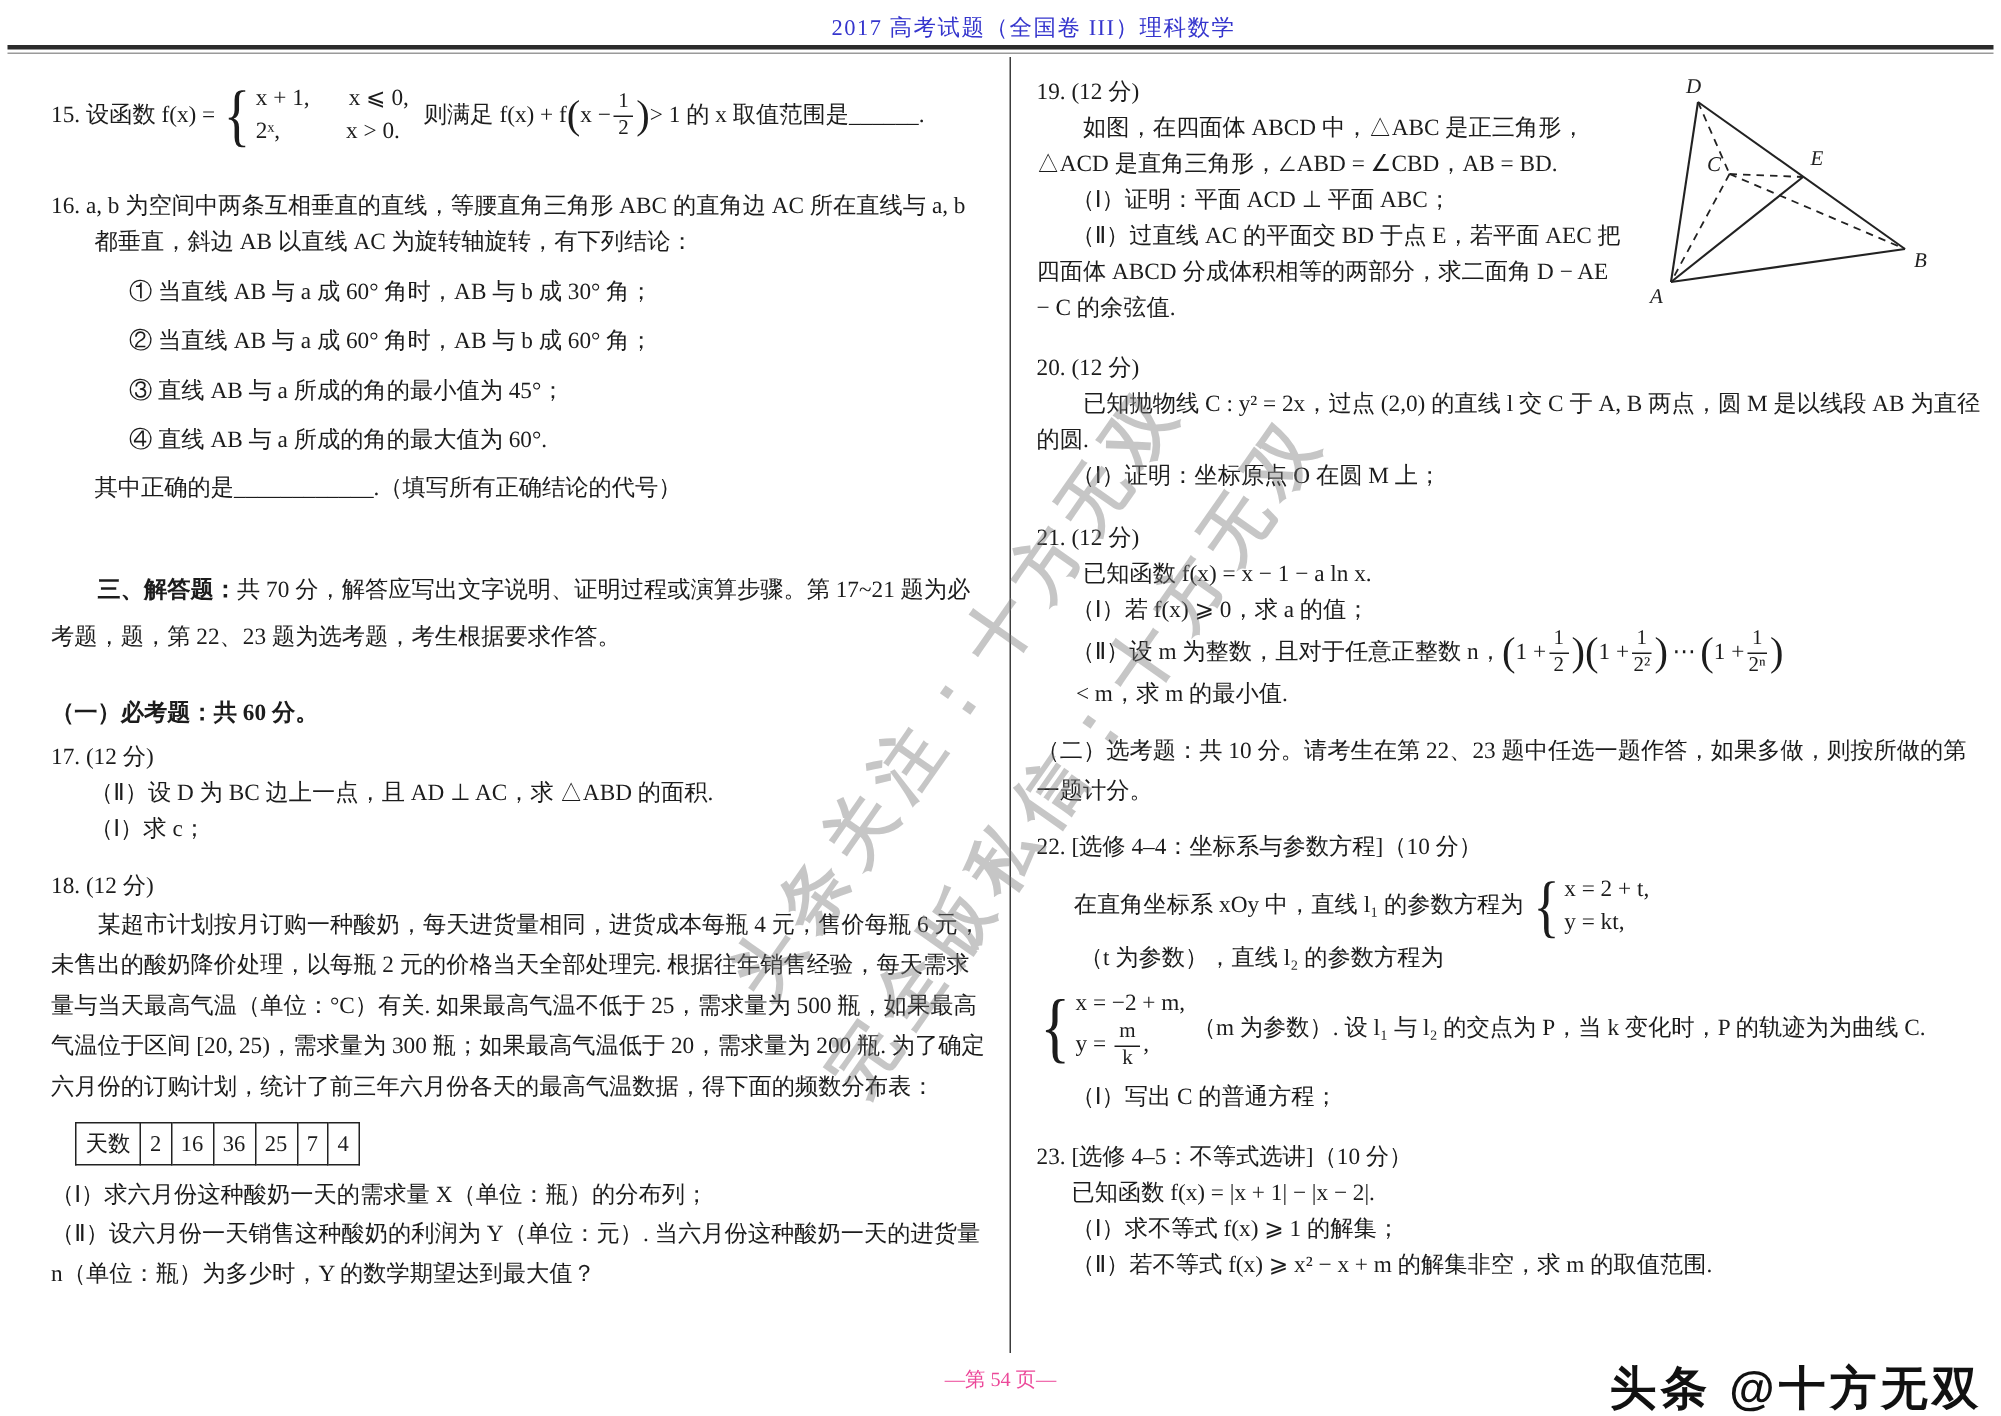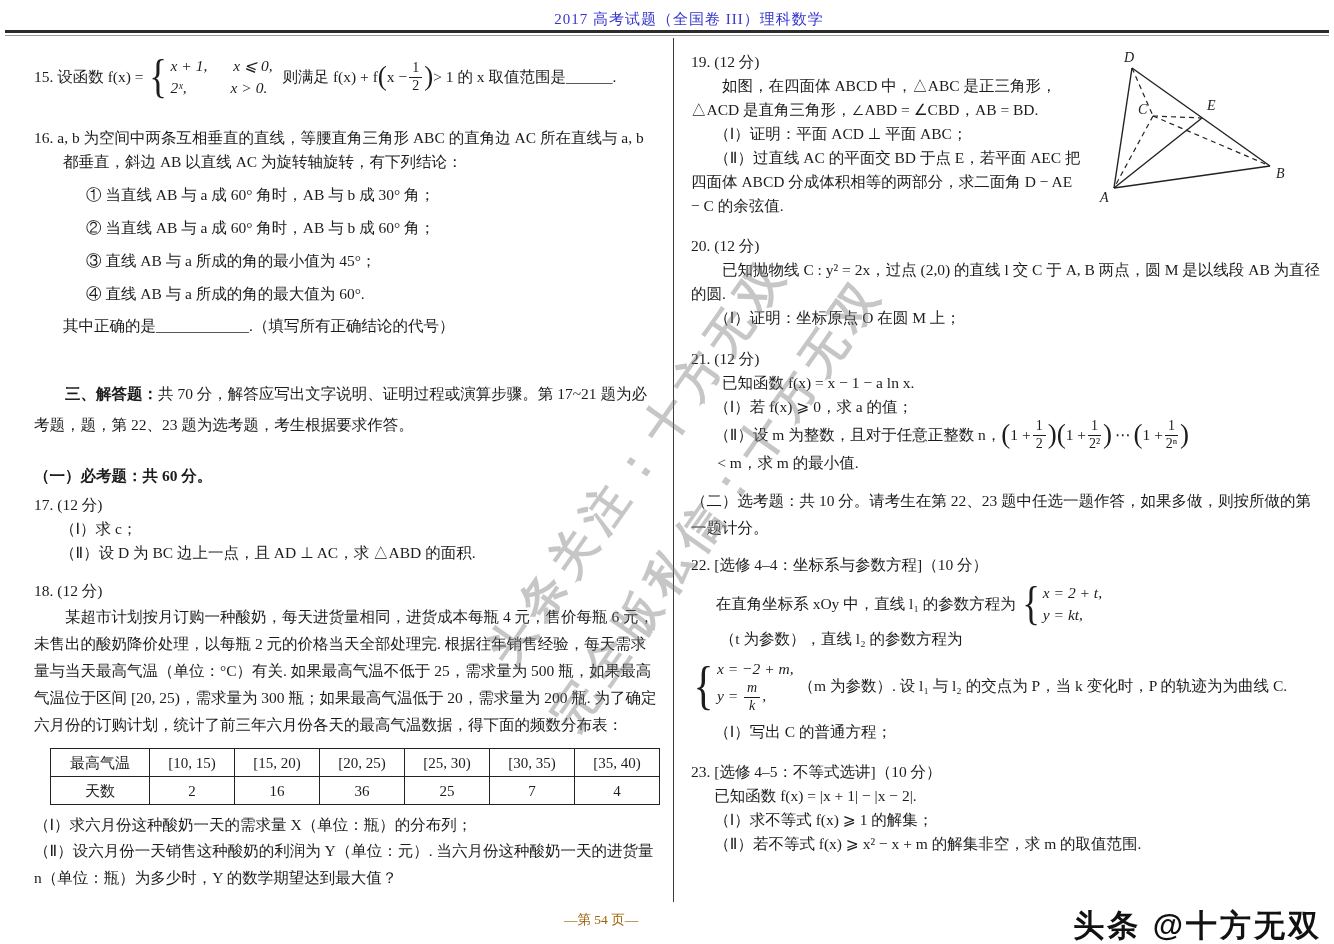--- a/index.html
+++ b/index.html
@@ -8,36 +8,36 @@
   
   .header{position:absolute;top:7px;left:0;width:100%;text-align:center;
           color:#3535cd;font-size:15px;letter-spacing:1px;margin-left:22px;}
   .rule-a{position:absolute;top:30px;left:5px;right:5px;border-top:3px solid #2b2b2b;}
   .rule-b{position:absolute;top:35px;left:5px;right:5px;border-top:1px solid #9a9a9a;}
   
   .columns{position:absolute;top:38px;left:0;width:1334px;height:864px;display:flex;}
   .col{box-sizing:border-box;}
   .col.left{width:673px;padding:0 12px 0 34px;}
   .col.right{flex:1;border-left:1.5px solid #3c3c3c;padding:0 12px 0 17px;}
-  .footer{position:absolute;bottom:12px;left:0;width:1202px;text-align:center;font-size:13.5px;color:#a16207;}
+  .footer{position:absolute;bottom:12px;left:0;width:1334px;text-align:center;font-size:13.5px;color:#ec4899;}
   
   .prob{position:relative;}
   .hang{padding-left:29px;text-indent:-29px;}
   .ind2{text-indent:2em;}
   .ind15{padding-left:1.5em;}
   .ti15{text-indent:1.5em;}
   .cindent{padding-left:26px;}
   .itemlist div{line-height:33px;}
   .bold{font-weight:bold;}
   
   .mathline{display:flex;align-items:center;flex-wrap:wrap;}
   .brace{font-size:46px;font-weight:400;line-height:1;display:inline-block;
          vertical-align:middle;transform:scaleX(.8);margin:0 1px 0 4px;}
   .cases{display:inline-block;vertical-align:middle;text-align:left;line-height:22px;}
-  .cases .crow{display:block;white-space:nowrap;font-style:italic;}
+  .cases .crow{display:block;white-space:nowrap;}
   .cases .ccond{display:inline-block;margin-left:26px;}
   .frac{display:inline-block;vertical-align:middle;text-align:center;line-height:1.05;
         font-size:14px;margin:0 2px;}
   .frac .fn{display:block;border-bottom:1.2px solid #1c1c1c;padding:0 3px 1px;}
   .frac .fd{display:block;padding-top:1px;}
   .bigp{font-size:27px;line-height:1;vertical-align:middle;display:inline-block;
         transform:translateY(-1px);}
   
   table.freq{border-collapse:collapse;margin:10px 0 8px 16px;}
   table.freq td{border:1.3px solid #222;text-align:center;font-size:15px;
@@ -100,38 +100,29 @@
       </div>
 
       <div style="margin-top:40px;line-height:31px;">
         <span class="bold" style="margin-left:2em;">三、解答题：</span><span>共 70 分，解答应写出文字说明、证明过程或演算步骤。第 17~21 题为必考题，题，第 22、23 题为选考题，考生根据要求作答。</span>
       </div>
 
       <div class="bold" style="margin-top:24px;">（一）必考题：共 60 分。</div>
 
       <div class="prob" style="margin-top:5px;">
         <div><span>17.</span> <span>(12 分)</span></div>
+        <div class="cindent">（Ⅱ）设 D 为 BC 边上一点，且 AD ⊥ AC，求 △ABD 的面积.</div>
         <div class="cindent">（Ⅰ）求 c；</div>
-        <div class="cindent">（Ⅱ）设 D 为 BC 边上一点，且 AD ⊥ AC，求 △ABD 的面积.</div>
       </div>
 
       <div class="prob" style="margin-top:14px;">
         <div><span>18.</span> <span>(12 分)</span></div>
         <div class="ind2" style="line-height:27px;">某超市计划按月订购一种酸奶，每天进货量相同，进货成本每瓶 4 元，售价每瓶 6 元，未售出的酸奶降价处理，以每瓶 2 元的价格当天全部处理完. 根据往年销售经验，每天需求量与当天最高气温（单位：°C）有关. 如果最高气温不低于 25，需求量为 500 瓶，如果最高气温位于区间 [20, 25)，需求量为 300 瓶；如果最高气温低于 20，需求量为 200 瓶. 为了确定六月份的订购计划，统计了前三年六月份各天的最高气温数据，得下面的频数分布表：</div>
         <table class="freq">
           <tbody>
-              <tr>
-            <td class="c0">最高气温</td>
-            <td class="cx">[10, 15)</td>
-            <td class="cx">[15, 20)</td>
-            <td class="cx">[20, 25)</td>
-            <td class="cx">[25, 30)</td>
-            <td class="cx">[30, 35)</td>
-            <td class="cx">[35, 40)</td>
-          </tr>
           <tr>
             <td>天数</td>
             <td>2</td>
             <td>16</td>
             <td>36</td>
             <td>25</td>
             <td>7</td>
             <td>4</td>
           </tr>
         </tbody>

